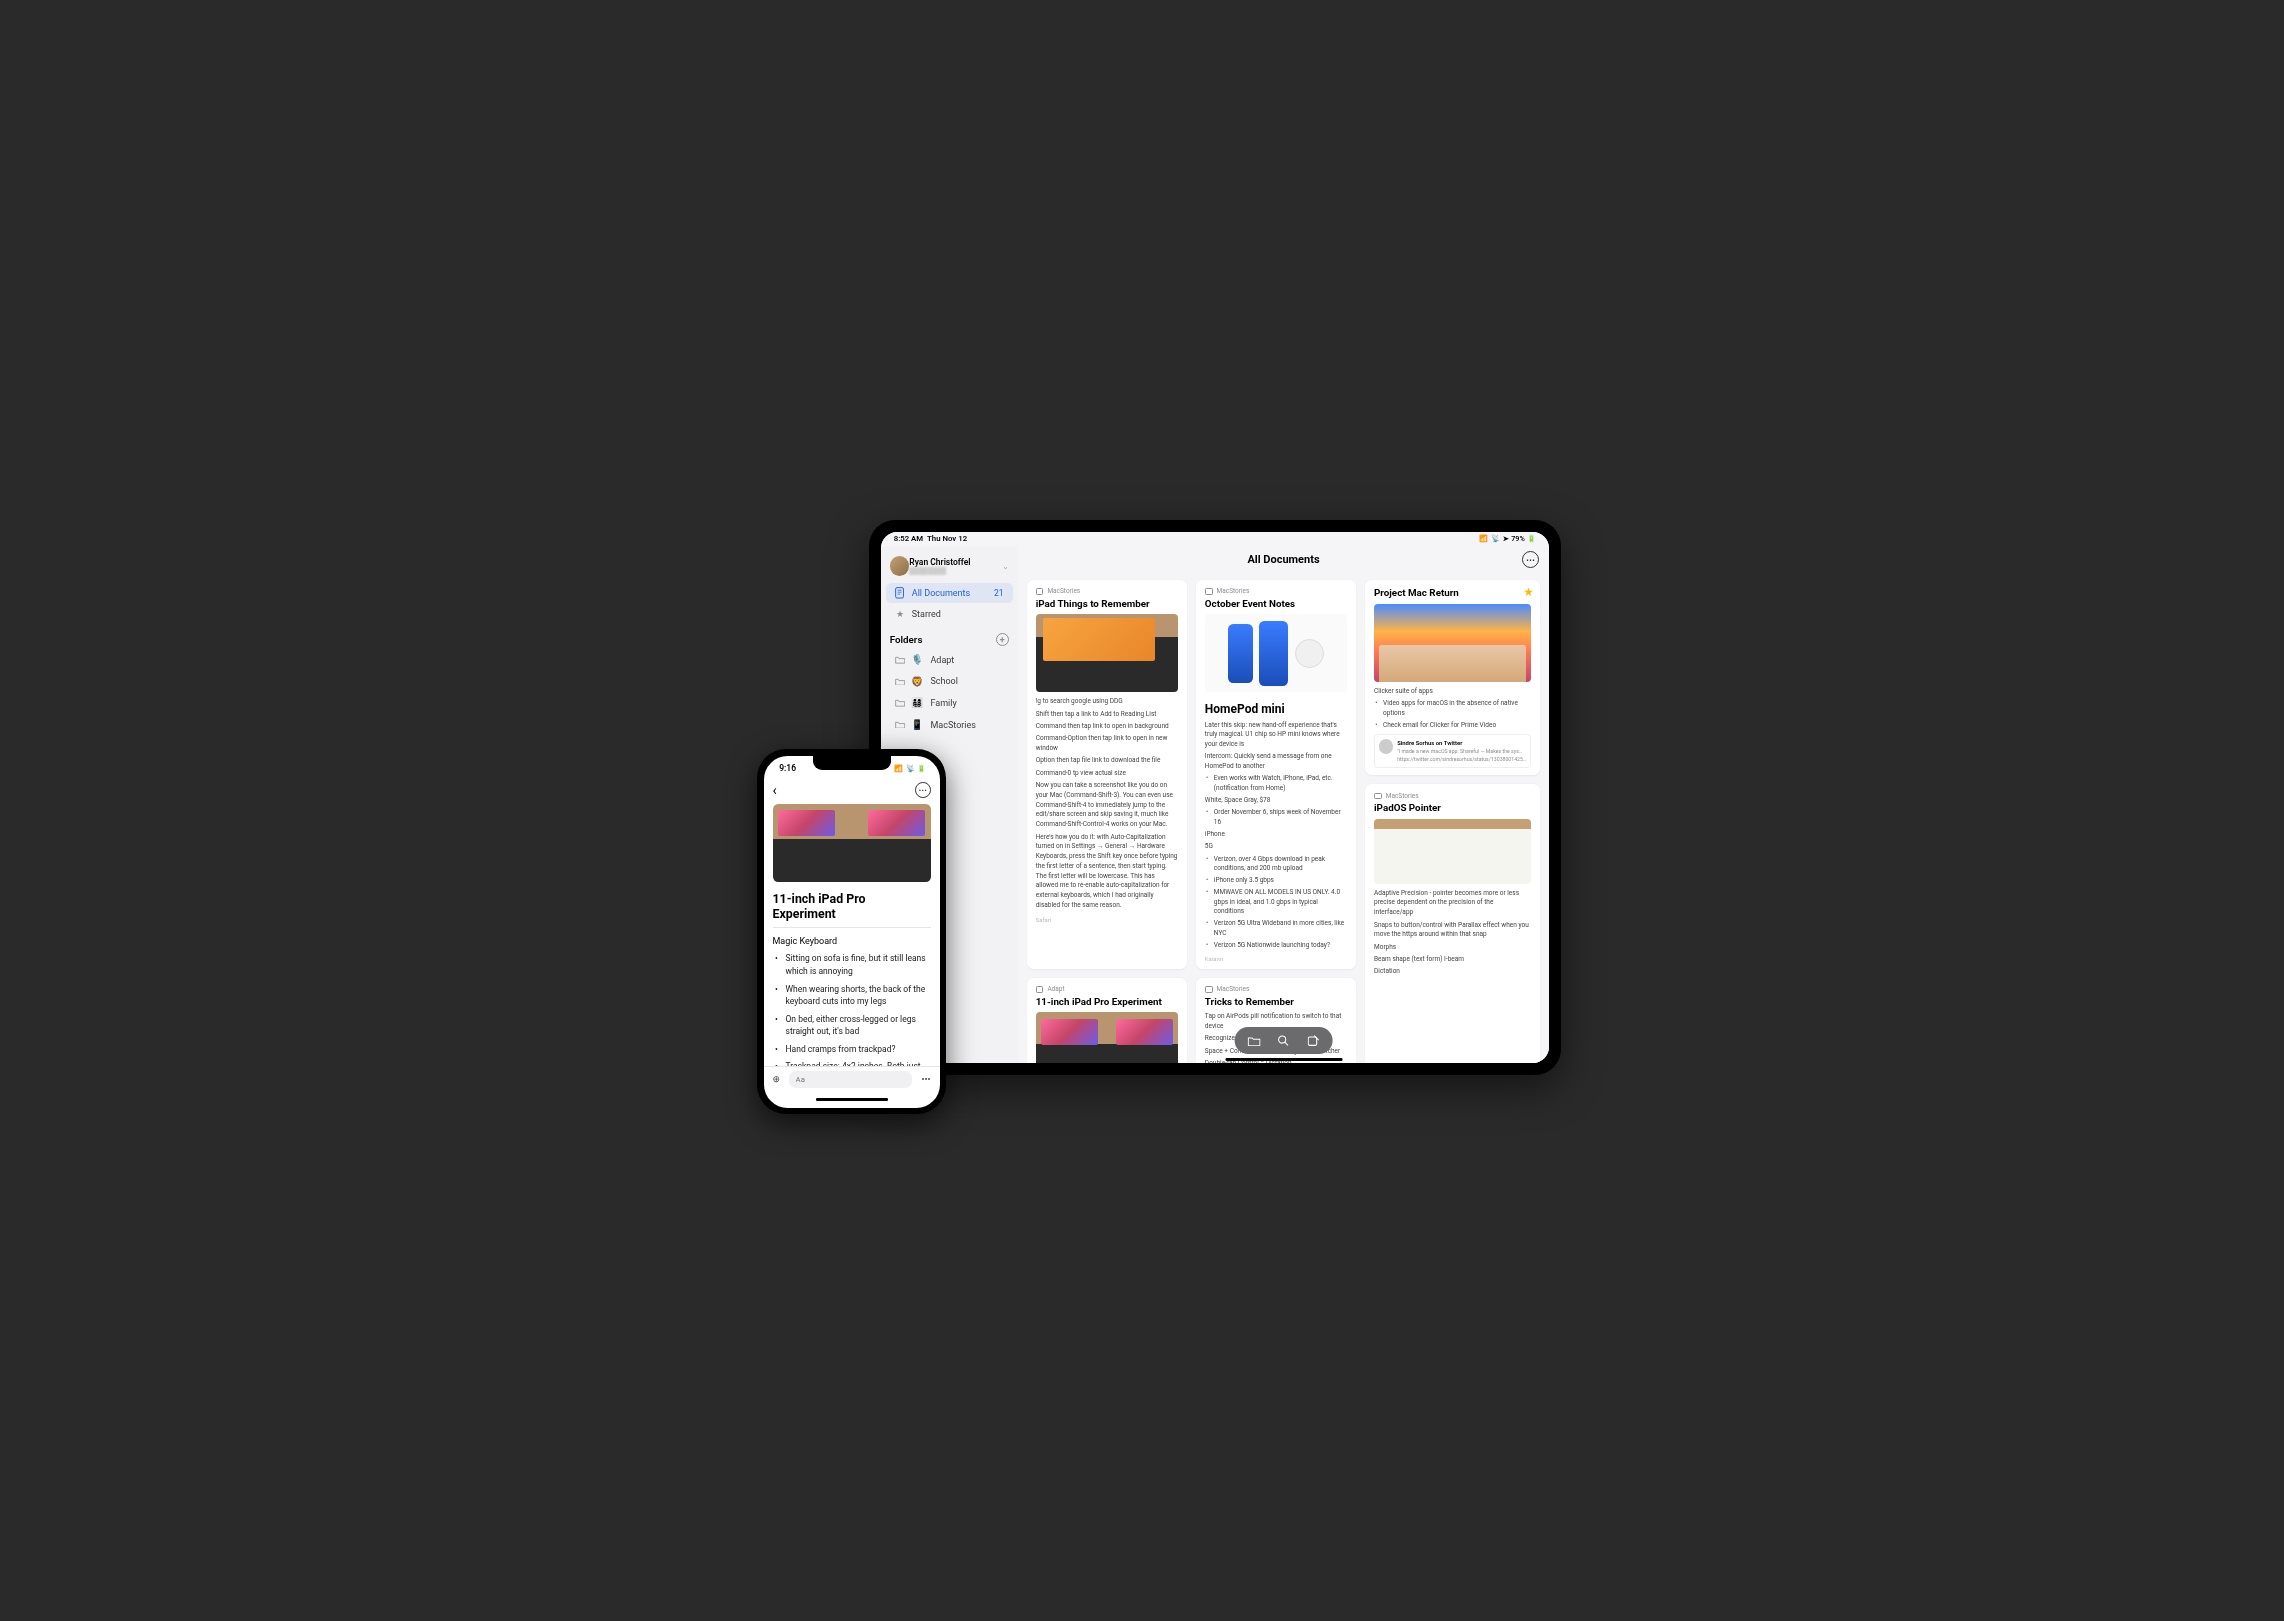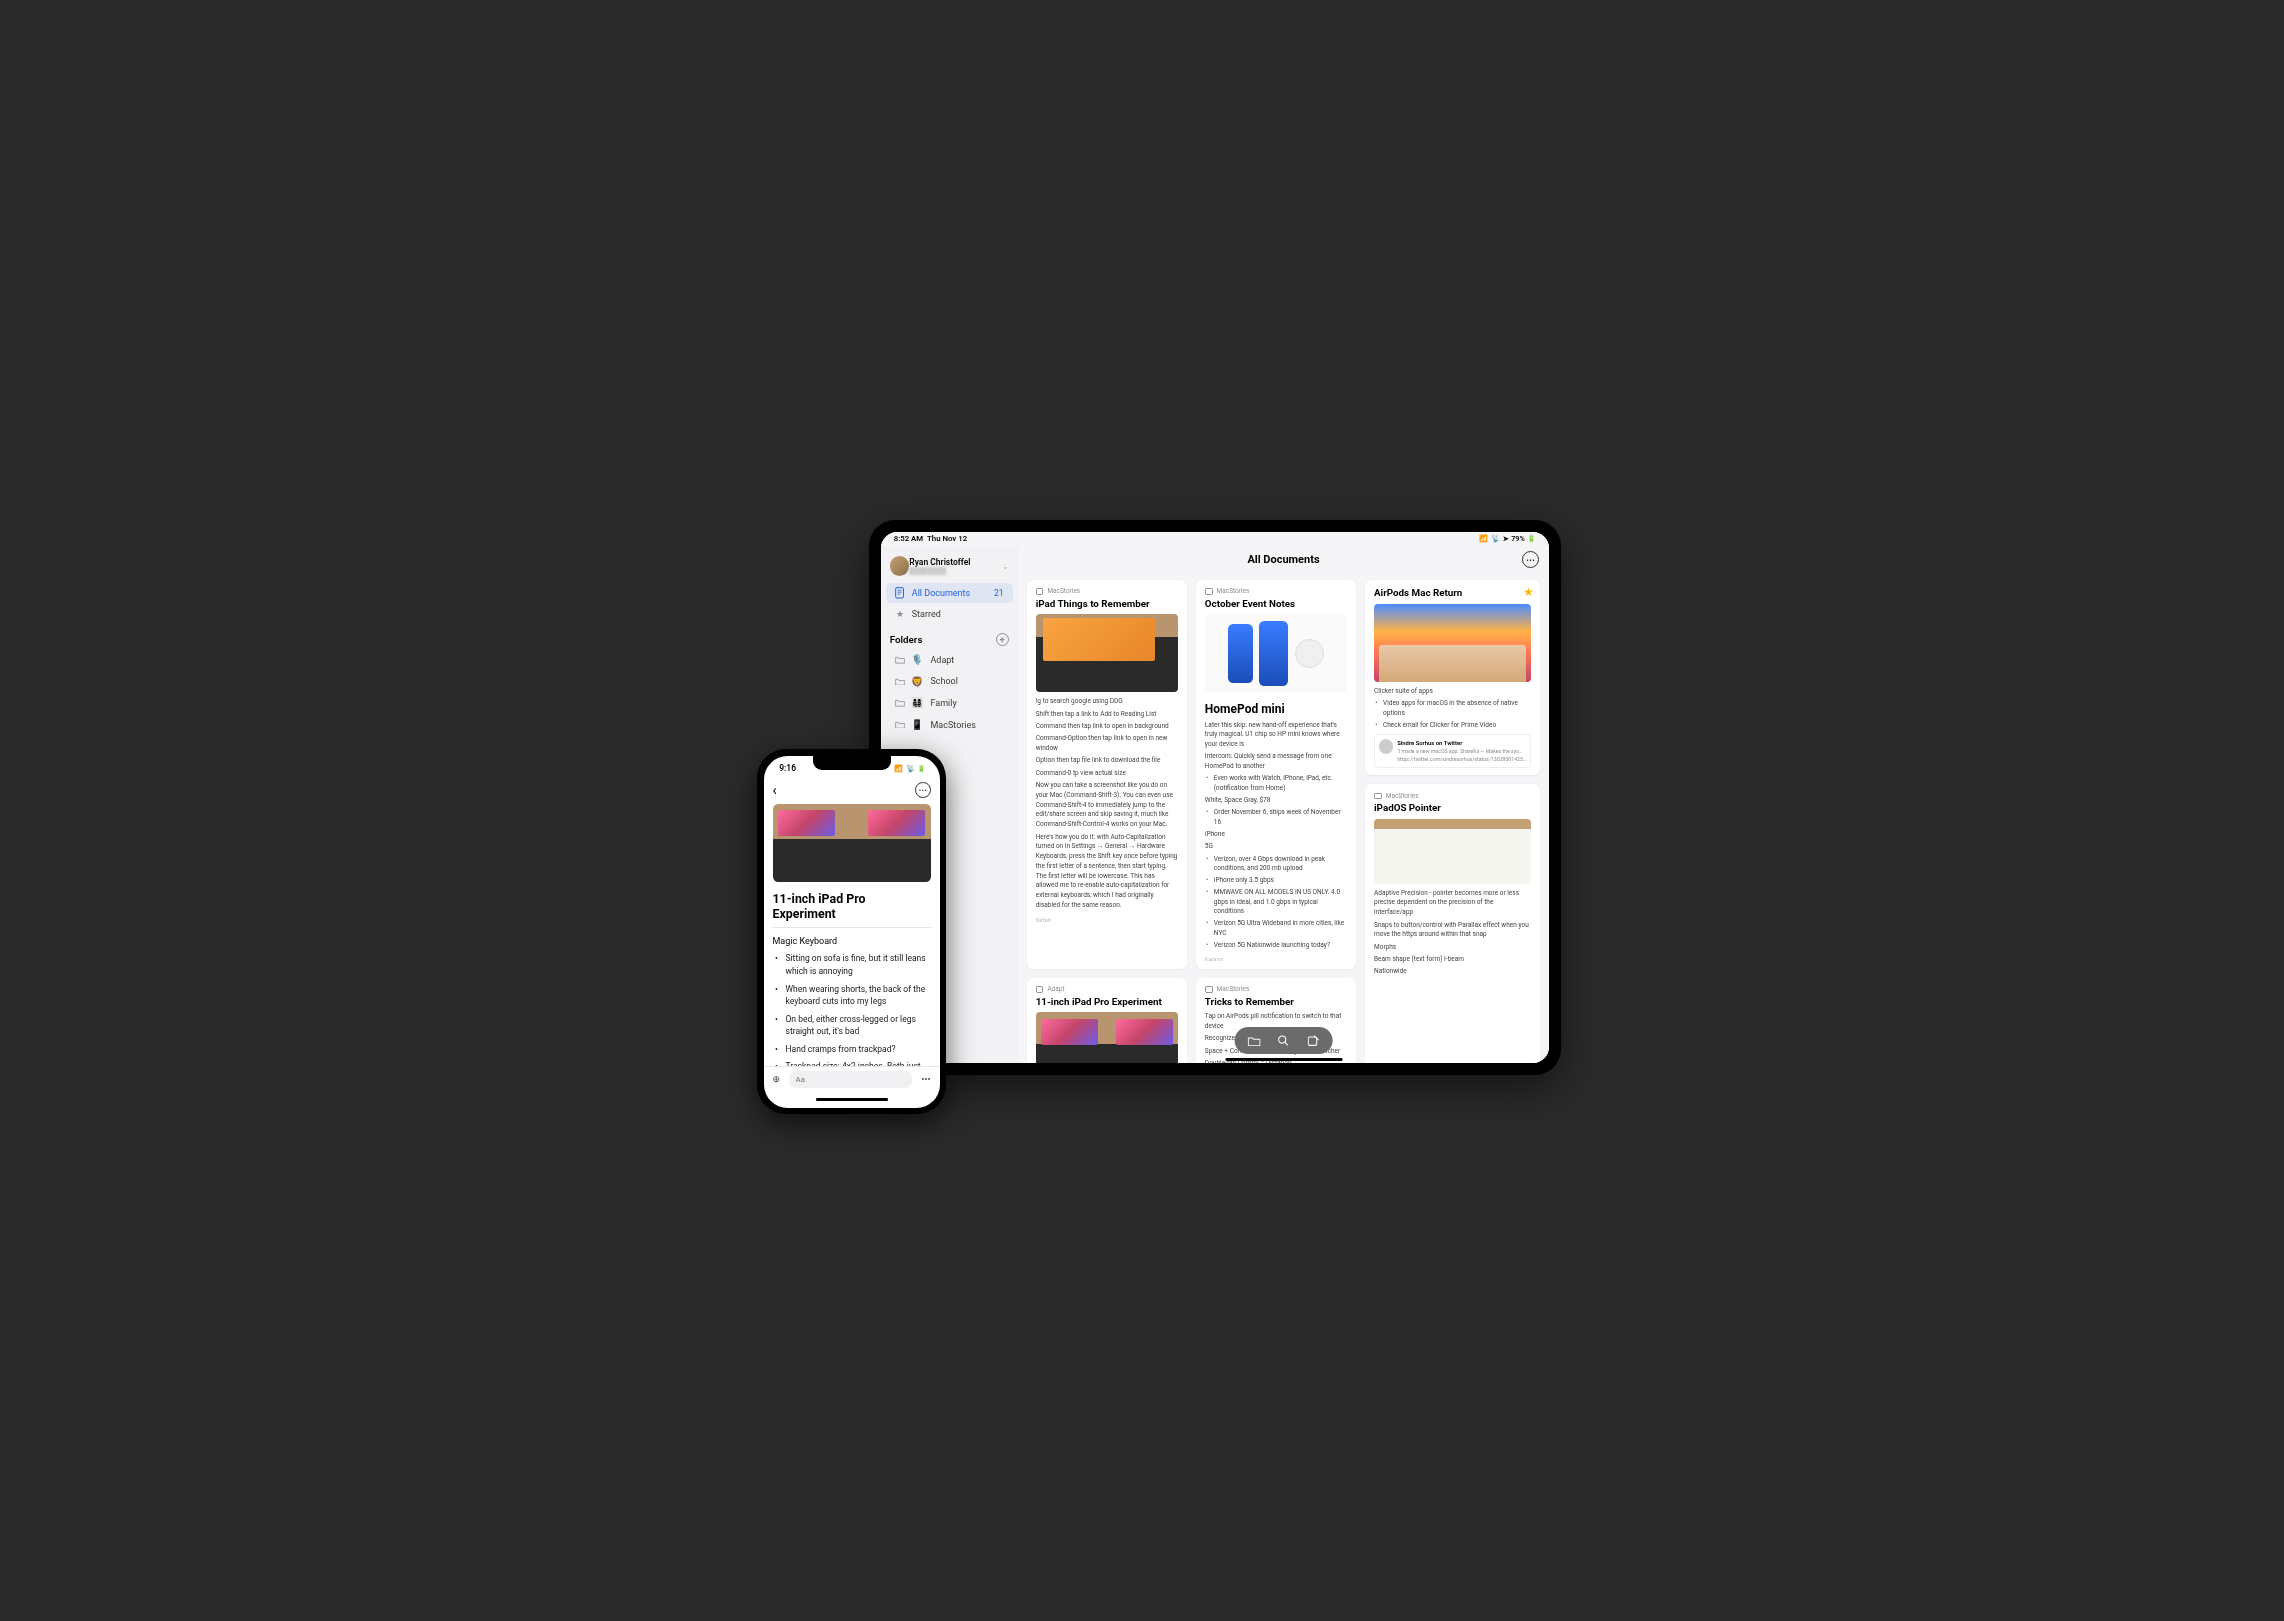--- a/index.html
+++ b/index.html
@@ -243,21 +243,21 @@
               <li>MMWAVE ON ALL MODELS IN US ONLY. 4.0 gbps in ideal, and 1.0 gbps in typical conditions</li>
               <li>Verizon 5G Ultra Wideband in more cities, like NYC</li>
               <li>Verizon 5G Nationwide launching today?</li>
             </ul>
           </div>
           <div class="card-footer">Kaiann</div>
         </div>
 
         <div class="card">
           <span class="star">★</span>
-          <div class="card-title">AirPods Mac Return</div>
+          <div class="card-title">Project Mac Return</div>
           <div class="card-img img-macbook"></div>
           <div class="card-text">
             <p>Clicker suite of apps</p>
             <ul>
               <li>Video apps for macOS in the absence of native options</li>
               <li>Check email for Clicker for Prime Video</li>
             </ul>
             <div class="tweet-embed">
               <div class="tweet-av"></div>
               <div class="tweet-body">
@@ -274,21 +274,21 @@
                   <span class="crumb-icon"></span>
                   <span>MacStories</span>
                 </div>
           <div class="card-title">iPadOS Pointer</div>
           <div class="card-img img-ipados"></div>
           <div class="card-text">
             <p>Adaptive Precision - pointer becomes more or less precise dependent on the precision of the interface/app</p>
             <p>Snaps to button/control with Parallax effect when you move the https around within that snap</p>
             <p>Morphs</p>
             <p>Beam shape (text form) I-beam</p>
-            <p>Nationwide</p>
+            <p>Dictation</p>
           </div>
         </div>
 
         <div class="card">
           <div class="card-crumb">
                   <span class="crumb-icon"></span>
                   <span>Adapt</span>
                 </div>
           <div class="card-title">11-inch iPad Pro Experiment</div>
           <div class="card-img img-dual-ipad"></div>

